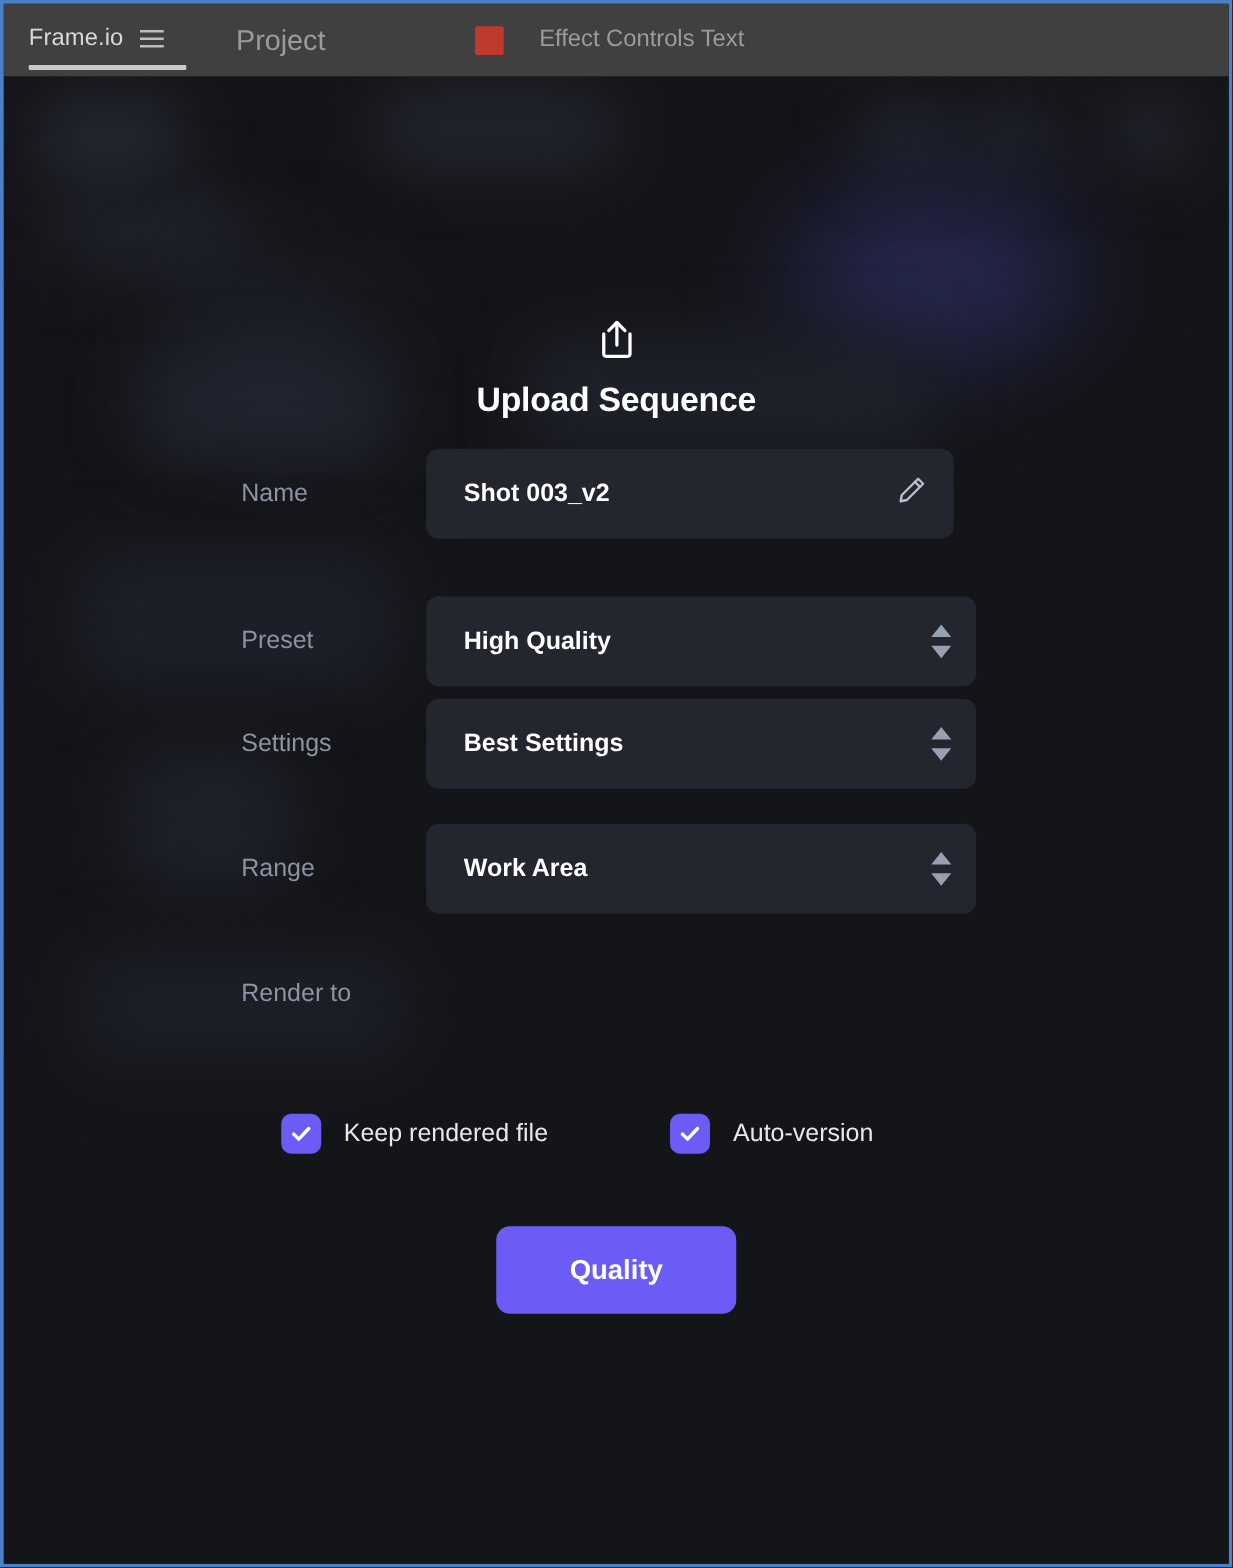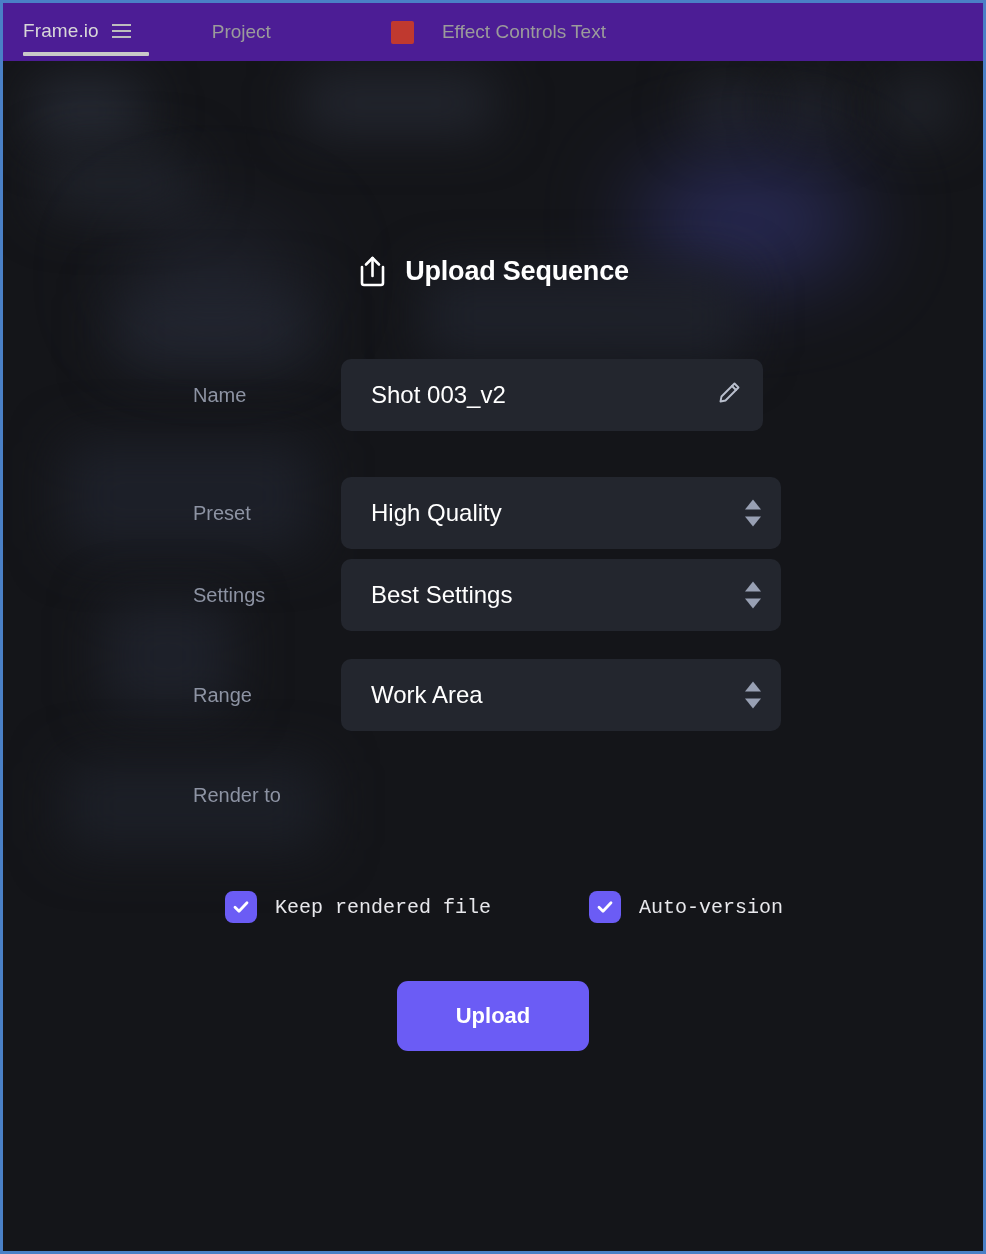--- a/index.html
+++ b/index.html
@@ -20,21 +20,21 @@
     border: 3px solid #4a80c6;
     background: #16181c;
     overflow: hidden;
   }
 
   
   #topbar {
     position: absolute;
     top: 0; left: 0; right: 0;
     height: 58px;
-    background: #4c1d95;
+    background: #404040;
     display: flex;
     align-items: center;
     padding-left: 20px;
     z-index: 30;
   }
 
   .tab-frameio {
     position: relative;
     display: flex;
     align-items: center;
@@ -62,22 +62,22 @@
     width: 19px;
   }
   .hamburger-icon i {
     display: block;
     height: 2px;
     width: 19px;
     background: #bdbdbd;
   }
 
   .tab-project {
-    margin-left: 81px;
-    font-size: 19px;
+    margin-left: 58px;
+    font-size: 23px;
     color: #9b9b9b;
   }
 
   .tab-effect {
     margin-left: 120px;
     display: flex;
     align-items: center;
     gap: 28px;
   }
   .red-square {
@@ -118,20 +118,21 @@
   }
 
   #dialog-header {
     position: absolute;
     top: 194px;
     left: 0; right: 0;
     display: flex;
     align-items: center;
     justify-content: center;
     gap: 17px;
+    flex-direction: column;
   }
   .upload-icon svg { display: block; }
   #dialog-title {
     font-size: 27px;
     font-weight: bold;
     color: #ffffff;
     letter-spacing: -.2px;
   }
 
   .form-row {
@@ -153,22 +154,22 @@
     position: absolute;
     left: 338px;
     top: 0;
     height: 72px;
     background: #23262e;
     border-radius: 10px;
     display: flex;
     align-items: center;
   }
   .field-value {
-    font-size: 24px;
-    font-weight: normal;
+    font-size: 20px;
+    font-weight: bold;
     color: #ffffff;
     margin-left: 30px;
     white-space: nowrap;
   }
   .field-name  { width: 422px; }
   .field-select{ width: 440px; }
 
   .pencil-icon {
     position: absolute;
     right: 20px;
@@ -200,21 +201,20 @@
     left: 0; right: 0;
     display: flex;
     align-items: center;
     padding-left: 222px;
     gap: 98px;
   }
   .check-item {
     display: flex;
     align-items: center;
     gap: 18px;
-    font-family: Liberation Mono, monospace;
   }
   .checkbox {
     width: 32px;
     height: 32px;
     border-radius: 8px;
     background: #6b5cf5;
     display: flex;
     align-items: center;
     justify-content: center;
     flex: 0 0 auto;
@@ -368,17 +368,17 @@
         <span class="checkbox">
           <svg width="20" height="20" viewBox="0 0 20 20" fill="none">
             <path d="M4 10.3 L8 14.3 L16 5.8" stroke="#ffffff" stroke-width="2.8" stroke-linecap="round" stroke-linejoin="round"></path>
           </svg>
         </span>
         <span class="check-label">Auto-version</span>
       </div>
     </div>
 
     <div id="button-row">
-      <button class="btn btn-upload">Upload</button>
+      <button class="btn btn-upload">Quality</button>
     </div>
 
   </div>
 </div>
 
 </body></html>

